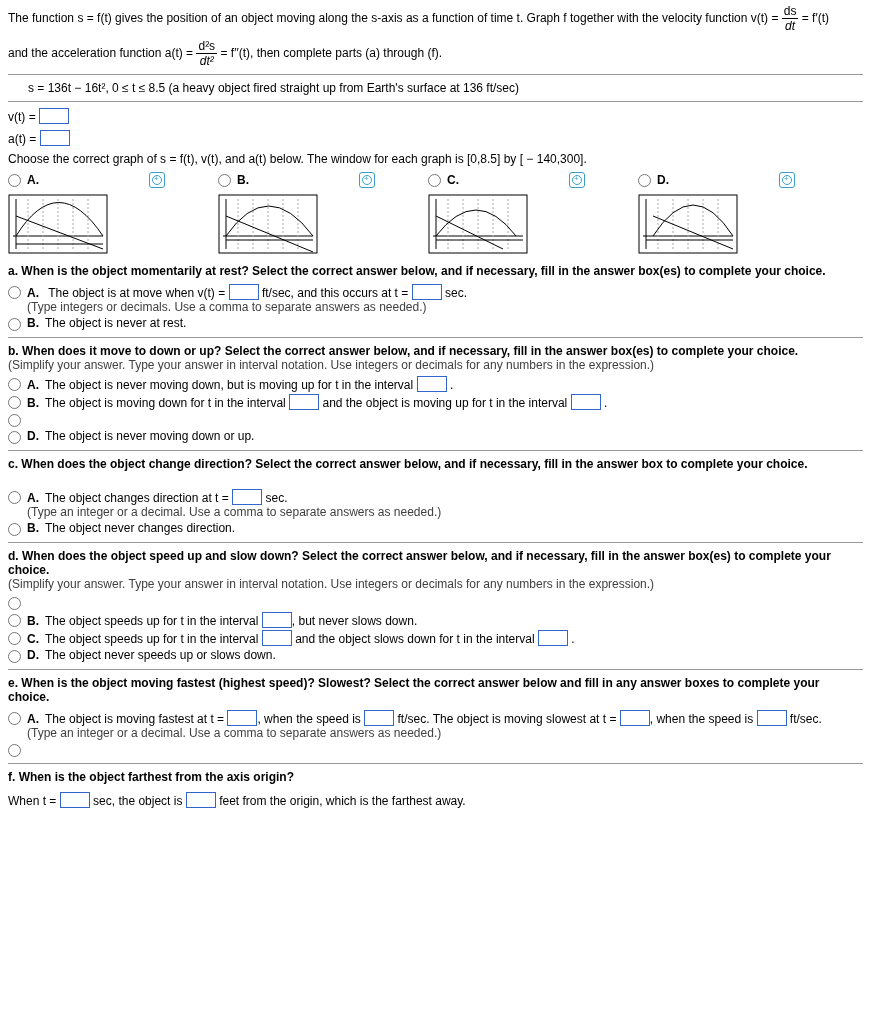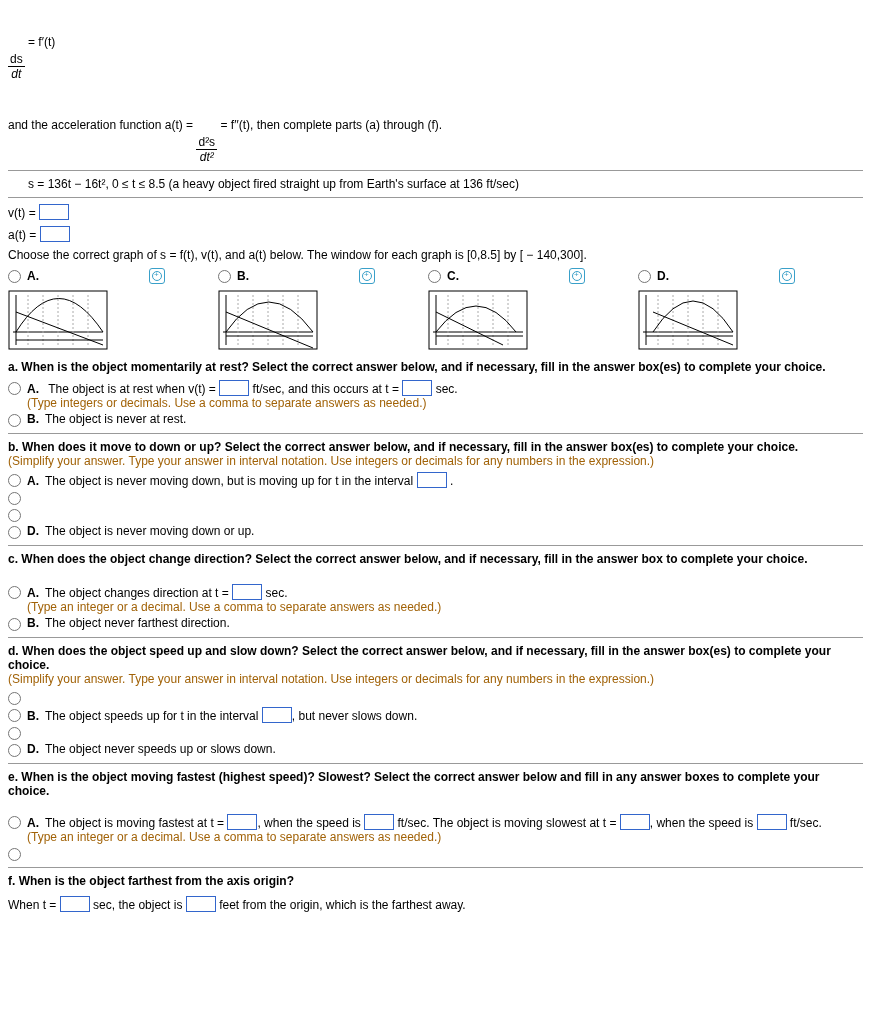--- a/index.html
+++ b/index.html
@@ -1,41 +1,42 @@
 <!DOCTYPE html>
 <html><head>
 <meta charset="utf-8">
 <style>
   * { margin:0; padding:0; box-sizing:border-box; }
   body { font-family: Arial, Helvetica, sans-serif; font-size:12px; color:#000; width:871px; background:#fff; padding:4px 8px; }
   .section { margin-bottom:6px; }
   .hr { border-top:1px solid #999; margin:6px 0; }
   .indent { margin-left:20px; }
   input.ansbox { width:30px; height:16px; border:1px solid #3366cc; background:#fff; }
-  .blue { color:#a16207; }
+  .blue { color:#404040; }
   .radio-row { display:flex; align-items:flex-start; margin:2px 0; }
   .radio-row input[type=radio] { margin-top:2px; margin-right:6px; flex:0 0 auto; }
   .radio-row .lbl { font-weight:bold; width:18px; display:inline-block; }
   .graphs { display:flex; justify-content:flex-start; margin:4px 0 10px 0; }
   .graph-opt { width:210px; }
   .graph-head { display:flex; align-items:center; }
   .graph-head input { margin-right:6px; }
   .graph-head b { margin-right:110px; }
   .mag { width:16px; height:16px; border:1px solid #3aa0c9; border-radius:3px; position:relative; display:inline-block; }
   .mag::before { content:""; position:absolute; width:8px; height:8px; border:1.5px solid #3aa0c9; border-radius:50%; left:2px; top:2px; }
   .mag::after { content:"+"; position:absolute; font-size:8px; color:#3aa0c9; left:4px; top:1px; }
   svg.plot { display:block; margin-top:6px; }
-  .frac { display:inline-block; vertical-align:middle; text-align:center;margin-top:48px; }
+  .frac { display:inline-block; vertical-align:middle; text-align:center; }
   .frac .top { border-bottom:1px solid #000; display:block; padding:0 2px; }
   .frac .bot { display:block; padding:0 2px;font-style:italic; }
 </style>
 </head>
 <body>
 
 <div class="section">
+  <span>The function s = f(t) gives the position of an object moving along the s-axis as a function of time t. Graph f together with the velocity function v(t) = </span>
   <span class="frac"><span class="top">ds</span><span class="bot">dt</span></span>
   <span> = f′(t)</span>
   <div style="height:6px"></div>
   <span>and the acceleration function a(t) = </span>
   <span class="frac"><span class="top">d²s</span><span class="bot">dt²</span></span>
   <span> = f′′(t), then complete parts (a) through (f).</span>
 </div>
 <div class="hr"></div>
 <div class="indent section">s = 136t − 16t², 0 ≤ t ≤ 8.5 (a heavy object fired straight up from Earth's surface at 136 ft/sec)</div>
 <div class="hr"></div>
@@ -139,21 +140,21 @@
       <line x1="15" y1="22" x2="95" y2="55" stroke="#000"></line>
       <line x1="8" y1="46" x2="95" y2="46" stroke="#000"></line>
     </svg>
   </div>
 </div>
 
 <div class="section"><b>a. When is the object momentarily at rest? Select the correct answer below, and if necessary, fill in the answer box(es) to complete your choice.</b></div>
 <div class="radio-row">
   <input type="radio" name="qa" style="">
   <div><span class="lbl">A.</span>
-    <span>The object is at rest when v(t) =</span>
+    <span>The object is at move when v(t) =</span>
     <input class="ansbox" style="">
     <span>ft/sec, and this occurs at t =</span>
     <input class="ansbox" style="">
     <span>sec.</span>
     <div class="blue">(Type integers or decimals. Use a comma to separate answers as needed.)</div>
   </div>
 </div>
 <div class="radio-row">
   <input type="radio" name="qa" style="">
   <div><span class="lbl">B.</span><span>The object is never at rest.</span></div>
@@ -161,61 +162,63 @@
 <div class="hr"></div>
 
 <div style="font-weight:bold">b. When does it move to down or up? Select the correct answer below, and if necessary, fill in the answer box(es) to complete your choice.</div>
 <div class="blue" style="margin-bottom:4px">(Simplify your answer. Type your answer in interval notation. Use integers or decimals for any numbers in the expression.)</div>
 <div class="radio-row">
     <input type="radio" name="qb" style="">
   <div><span class="lbl">A.</span><span>The object is never moving down, but is moving up for t in the interval</span> <input class="ansbox" style=""> <span>.</span></div>
   </div>
 <div class="radio-row">
     <input type="radio" name="qb" style="">
+  <div><span class="lbl">B.</span><span>The object is moving down for t in the interval</span> <input class="ansbox" style=""> <span>and the object is moving up for t in the interval</span> <input class="ansbox" style=""> <span>.</span></div>
   </div>
 <div class="radio-row">
     <input type="radio" name="qb" style="">
   </div>
 <div class="radio-row">
     <input type="radio" name="qb" style="">
   <div><span class="lbl">D.</span><span>The object is never moving down or up.</span></div>
   </div>
 <div class="hr"></div>
 
 <div style="font-weight:bold;margin-bottom:18px">c. When does the object change direction? Select the correct answer below, and if necessary, fill in the answer box to complete your choice.</div>
 <div class="radio-row">
     <input type="radio" name="qc" style="">
   <div><span class="lbl">A.</span><span>The object changes direction at t =</span> <input class="ansbox" style=""> <span>sec.</span>
   <div class="blue">(Type an integer or a decimal. Use a comma to separate answers as needed.)</div></div>
   </div>
 <div class="radio-row">
     <input type="radio" name="qc" style="">
-  <div><span class="lbl">B.</span><span>The object never farthest direction.</span></div>
+  <div><span class="lbl">B.</span><span>The object never changes direction.</span></div>
   </div>
 <div class="hr"></div>
 
 <div style="font-weight:bold">d. When does the object speed up and slow down? Select the correct answer below, and if necessary, fill in the answer box(es) to complete your choice.</div>
 <div class="blue" style="margin-bottom:4px">(Simplify your answer. Type your answer in interval notation. Use integers or decimals for any numbers in the expression.)</div>
 <div class="radio-row">
     <input type="radio" name="qd" style="">
   </div>
 <div class="radio-row">
     <input type="radio" name="qd" style="">
   <div><span class="lbl">B.</span><span>The object speeds up for t in the interval</span> <input class="ansbox" style=""><span>, but never slows down.</span></div>
   </div>
 <div class="radio-row">
     <input type="radio" name="qd" style="">
+  <div><span class="lbl">C.</span><span>The object speeds up for t in the interval</span> <input class="ansbox" style=""> <span>and the object slows down for t in the interval</span> <input class="ansbox" style=""> <span>.</span></div>
   </div>
 <div class="radio-row">
     <input type="radio" name="qd" style="">
   <div><span class="lbl">D.</span><span>The object never speeds up or slows down.</span></div>
   </div>
 <div class="hr"></div>
 
-<div style="font-weight:bold;margin-bottom:16px">e. When is the object moving fastest (highest speed)? Slowest? Select the correct answer below and fill in any answer boxes to complete your choice.</div>
+<div style="font-weight:bold;margin-bottom:6px">e. When is the object moving fastest (highest speed)? Slowest? Select the correct answer below and fill in any answer boxes to complete your choice.</div>
 <div class="radio-row">
     <input type="radio" name="qe" style="">
   <div><span class="lbl">A.</span><span>The object is moving fastest at t =</span> <input class="ansbox" style=""><span>, when the speed is</span> <input class="ansbox" style=""> <span>ft/sec. The object is moving slowest at t =</span> <input class="ansbox" style=""><span>, when the speed is</span> <input class="ansbox" style=""> <span>ft/sec.</span>
   <div class="blue">(Type an integer or a decimal. Use a comma to separate answers as needed.)</div></div>
   </div>
 <div class="radio-row">
     <input type="radio" name="qe" style="">
   </div>
 <div class="hr"></div>
 

